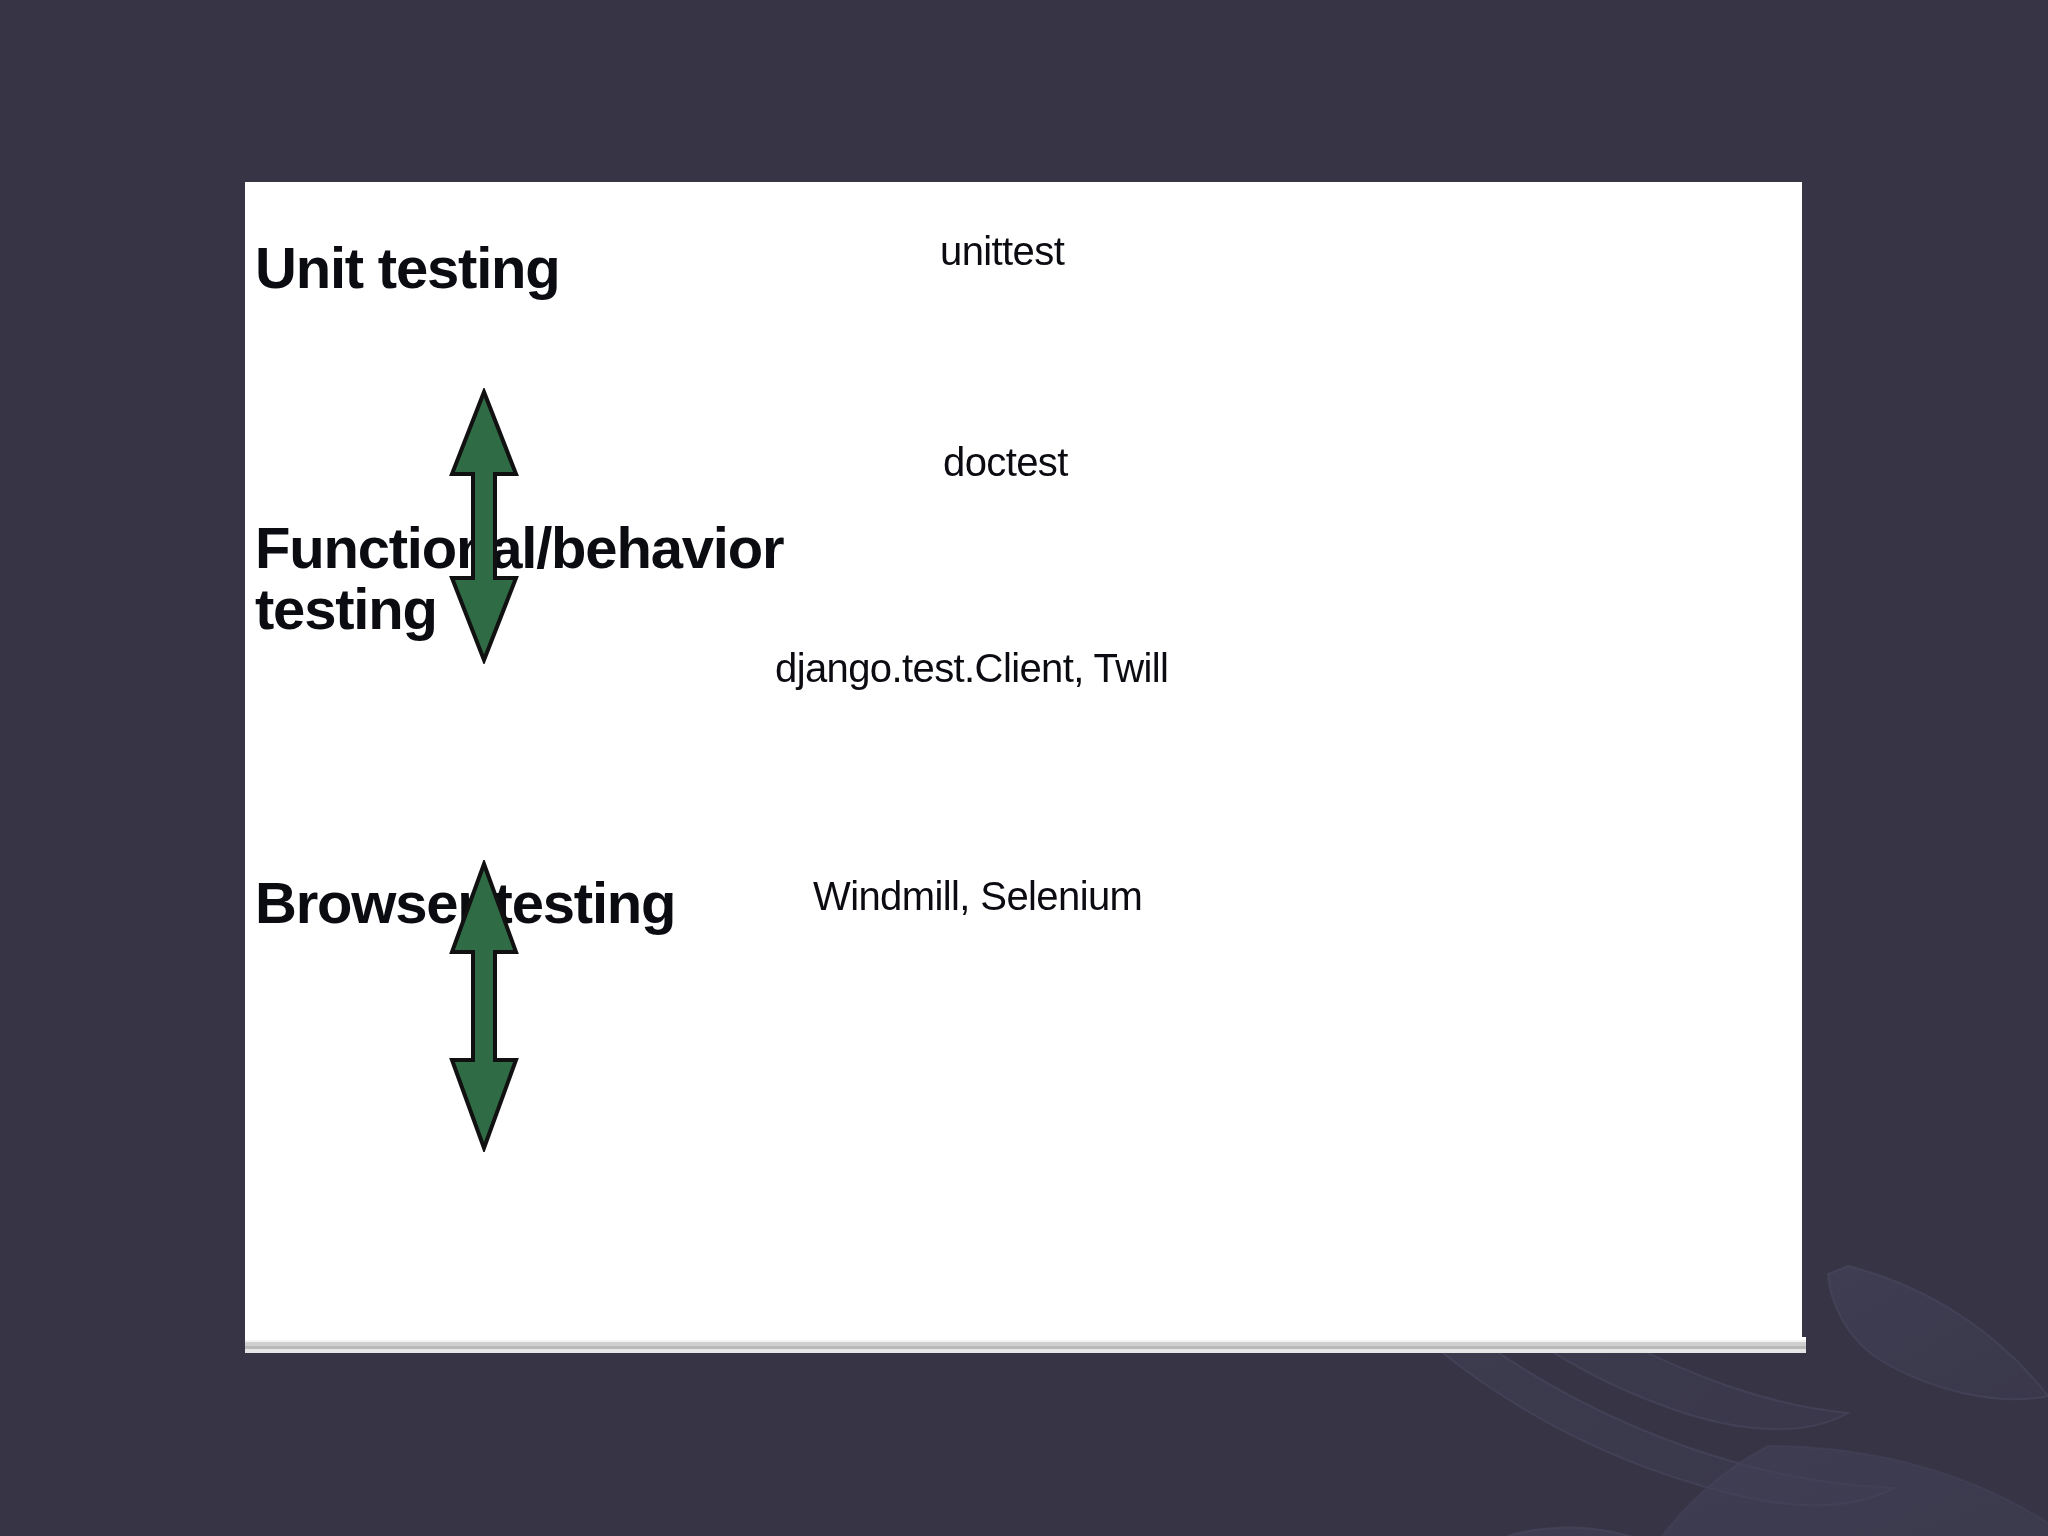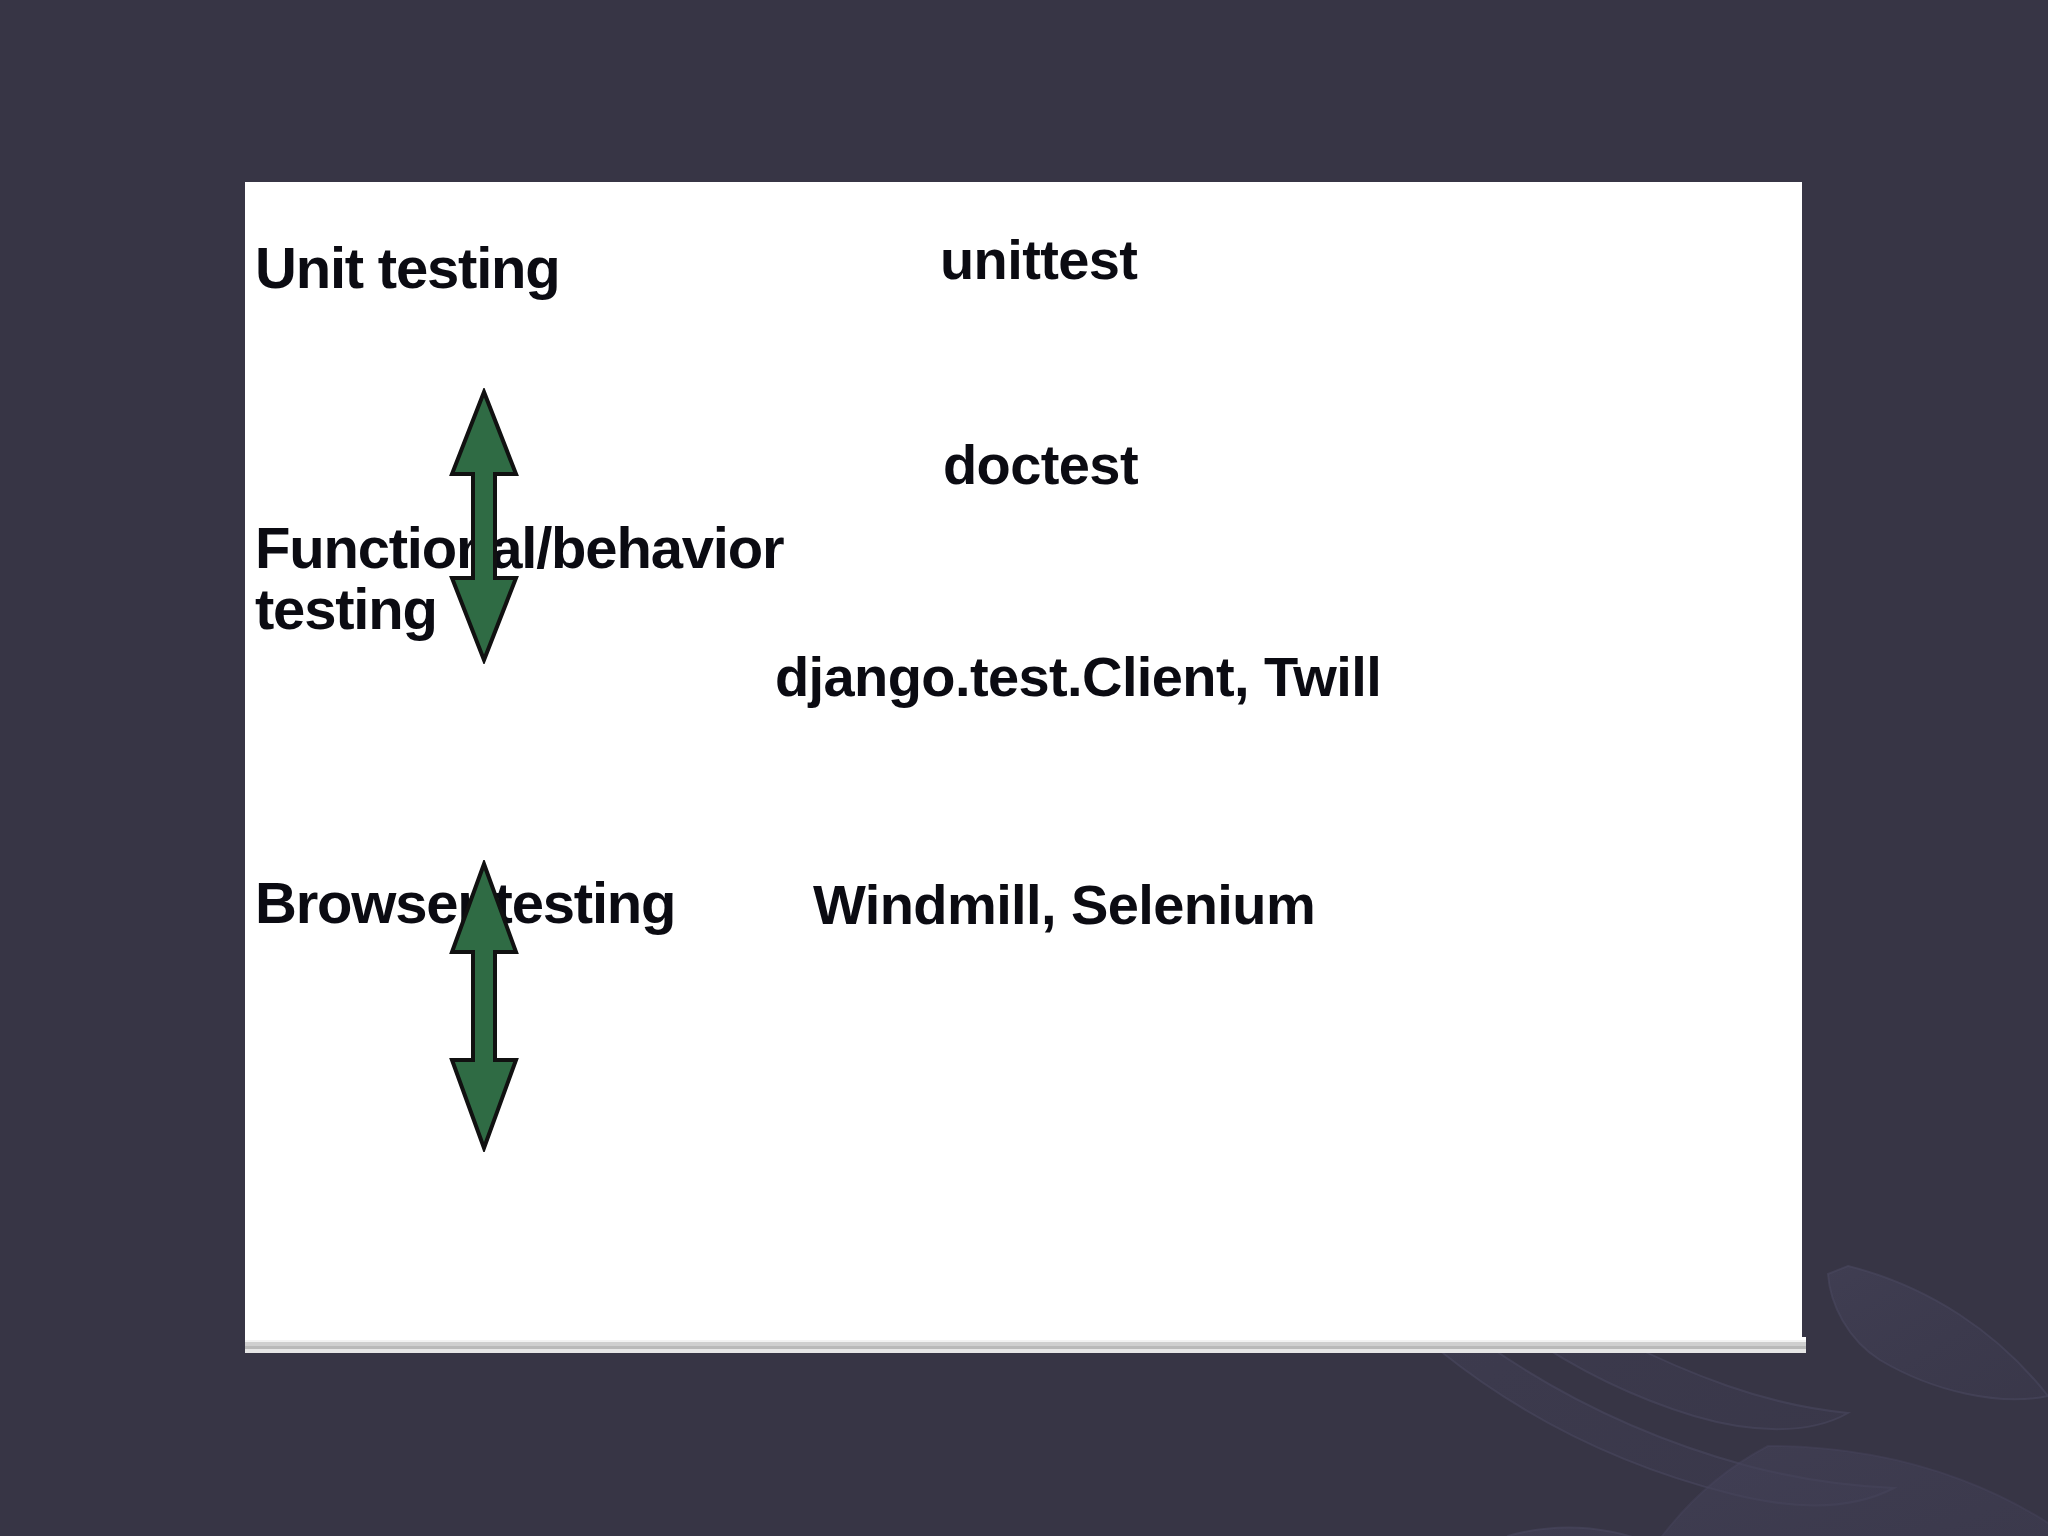--- a/index.html
+++ b/index.html
@@ -72,33 +72,33 @@
     line-height: 1.06;
     white-space: pre-line;
     letter-spacing: -0.5px;
   }
   .lbl.bold {
     font-weight: 700;
     font-size: 58px;
     letter-spacing: -1.2px;
   }
   .lbl.plain {
-    font-weight: 700;
-    font-size: 56px;
+    font-weight: 400;
+    font-size: 40px;
     letter-spacing: -0.6px;
   }
 
   
   #label-unit      { left: 10px;  top: 55px;  }
   #label-functional{ left: 10px;  top: 335px; }
   #label-browser   { left: 10px;  top: 690px; }
 
   
   #tool-unittest   { left: 695px; top: 48px;  }
-  #tool-doctest    { left: 698px; top: 253px; }
+  #tool-doctest    { left: 698px; top: 259px; }
   #tool-django     { left: 530px; top: 465px; }
   #tool-browsers   { left: 568px; top: 693px; }
 
   
   .arrow {
     position: absolute;
     left: 197px;
   }
   #arrow-top    { top: 206px; }
   #arrow-bottom { top: 678px; }

